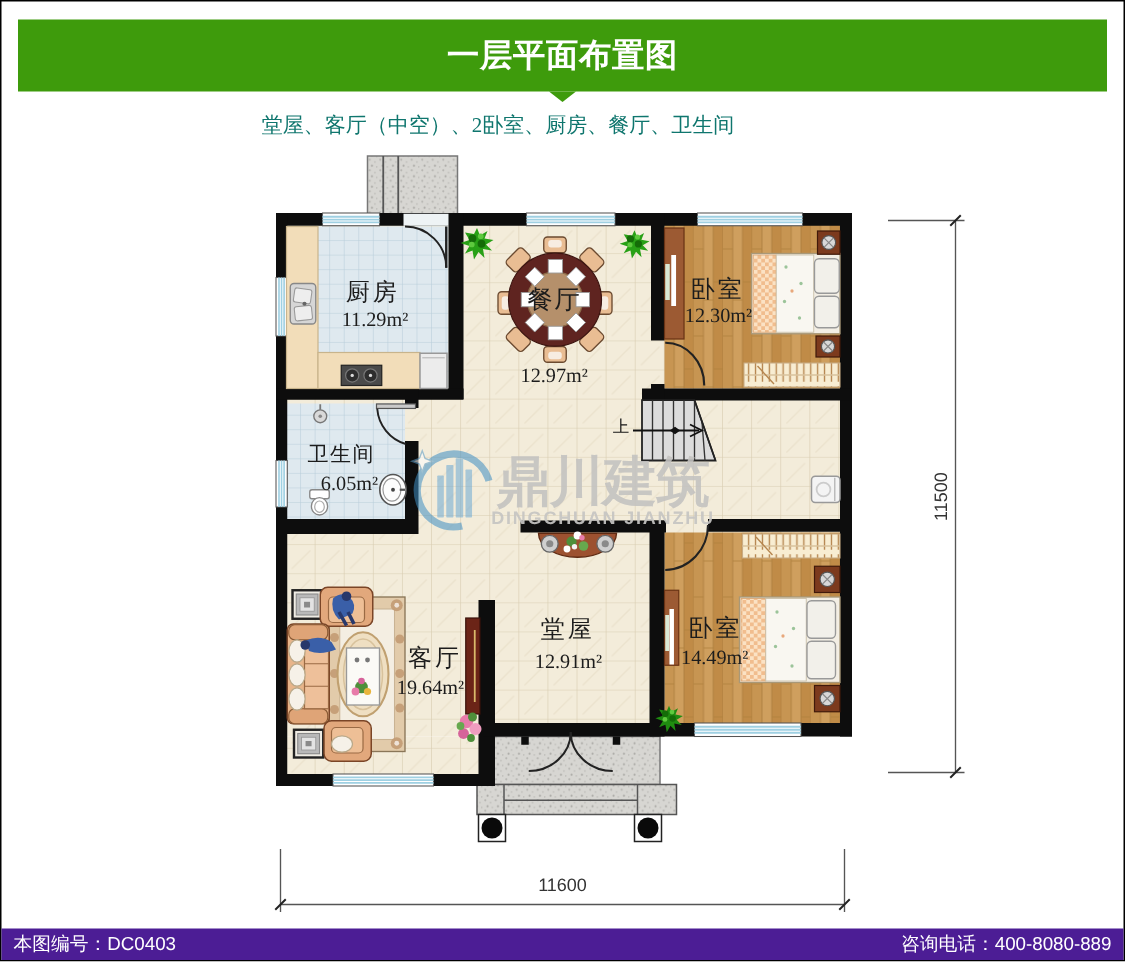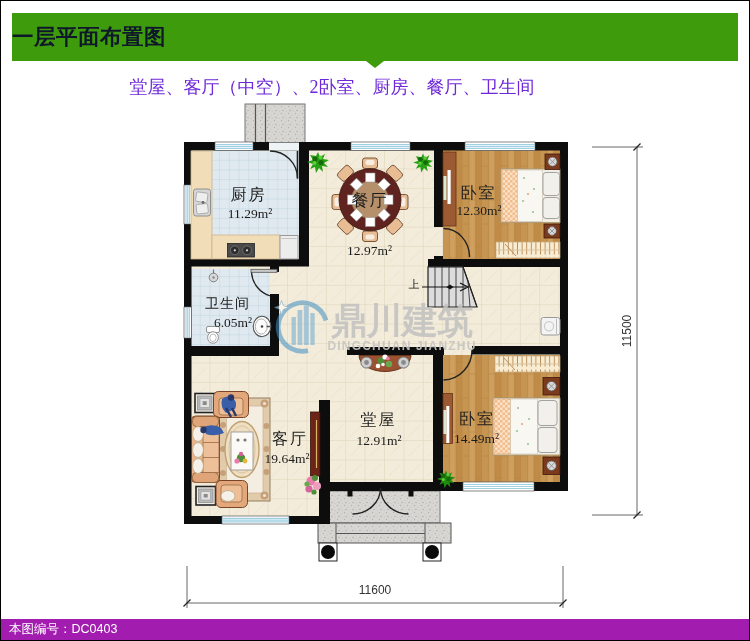--- a/index.html
+++ b/index.html
@@ -1,25 +1,25 @@
 <!DOCTYPE html>
 <html lang="zh"><head>
 <meta charset="utf-8">
 <style>
 html,body{margin:0;padding:0;}
 body{width:750px;height:641px;position:relative;background:#fff;
   font-family:"Liberation Sans", sans-serif;overflow:hidden;}
 #frame{position:absolute;left:0;top:0;width:748px;height:639px;border:1px solid #000;}
 #banner{position:absolute;left:12px;top:13px;width:726px;height:48px;background:#3e9b0c;}
 #banner:after{content:"";position:absolute;left:50%;margin-left:-9px;top:48px;border-left:9px solid transparent;border-right:9px solid transparent;border-top:7px solid #3e9b0c;}
-#banner span{display:block;line-height:48px;color:#0f172a;
+#banner span{display:block;text-align:center;line-height:48px;color:#ffffff;
   font-size:21.5px;font-weight:bold;letter-spacing:0.5px;font-family:"Liberation Sans",sans-serif;}
 #subtitle{position:absolute;left:0;top:75px;width:664px;text-align:center;
-  font-family:"Liberation Serif",serif;font-size:18px;color:#6d28d9;letter-spacing:0px;}
-#footer{position:absolute;left:1px;top:619px;width:748px;height:21px;background:#a21caf;
+  font-family:"Liberation Serif",serif;font-size:14px;color:#0f766e;letter-spacing:0px;}
+#footer{position:absolute;left:1px;top:619px;width:748px;height:21px;background:#4c1d95;
   color:#fff;font-size:12.5px;font-family:"Liberation Sans",sans-serif;}
 #footer .in{display:flex;justify-content:space-between;padding:0 8px;line-height:21px;white-space:nowrap;}
 svg{position:absolute;left:0;top:0;}
 </style>
 </head>
 <body>
 
 <div id="frame"></div>
 
 <div id="banner">
@@ -549,14 +549,15 @@
 <path d="M637 147V515"></path>
 <path d="M633.5 150.5 L640.5 143.5" stroke="#222" stroke-width="1.3"></path>
 <path d="M633.5 518.5 L640.5 511.5" stroke="#222" stroke-width="1.3"></path>
 </g>
 <text x="631" y="331" font-family="Liberation Sans,sans-serif" font-size="12" fill="#333" text-anchor="middle" transform="rotate(-90 631 331)">11500</text>
 </svg>
 
 <div id="footer">
     <div class="in">
       <span>本图编号：DC0403</span>
+      <span>咨询电话：400-8080-889</span>
     </div>
   </div>
 
 </body></html>

